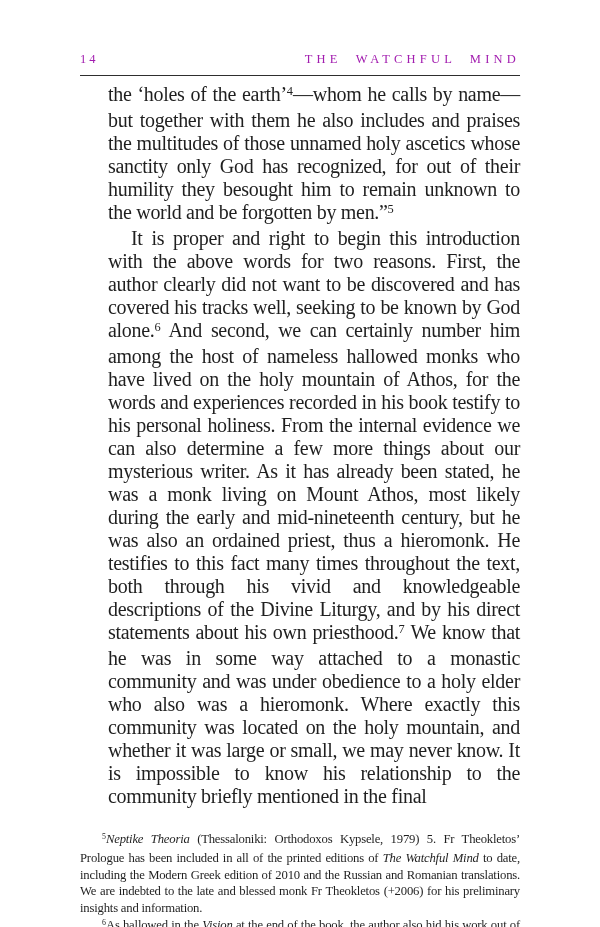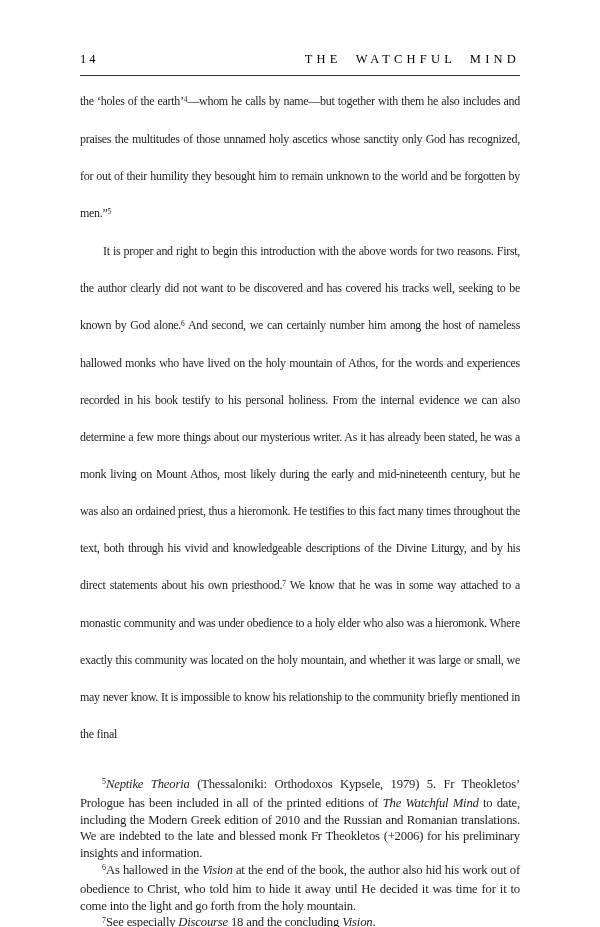--- a/index.html
+++ b/index.html
@@ -17,41 +17,42 @@
     font-family: "Liberation Serif", "DejaVu Serif", serif;
     box-sizing: border-box;
     padding: 52px 80px 0 80px;
     overflow: hidden;
   }
   .running-head {
     display: flex;
     justify-content: space-between;
     align-items: baseline;
     font-size: 12.5px;
-    color: #000000;
+    color: #a21caf;
     gap: 42px;
   }
   .page-num {
     letter-spacing: 3px;
   }
   .running-title {
     letter-spacing: 4.2px;
     word-spacing: 7px;
   }
   .head-rule {
     border: none;
     border-top: 1.5px solid #2e2e2e;
     margin: 8px 0 0 0;
   }
   .body-text {
     margin-top: 7px;
-    font-size: 12px;
+    font-size: 20px;
     letter-spacing: -0.3px;
-    line-height: 37px;
+    line-height: 23px;
     text-align: justify;
+    margin-left: 28px;
   }
   .body-text p.para {
     margin: 0;
   }
   .body-text p.para.indent {
     text-indent: 23px;
   }
   .footnotes {
     margin-top: 23px;
     font-size: 12.7px;

